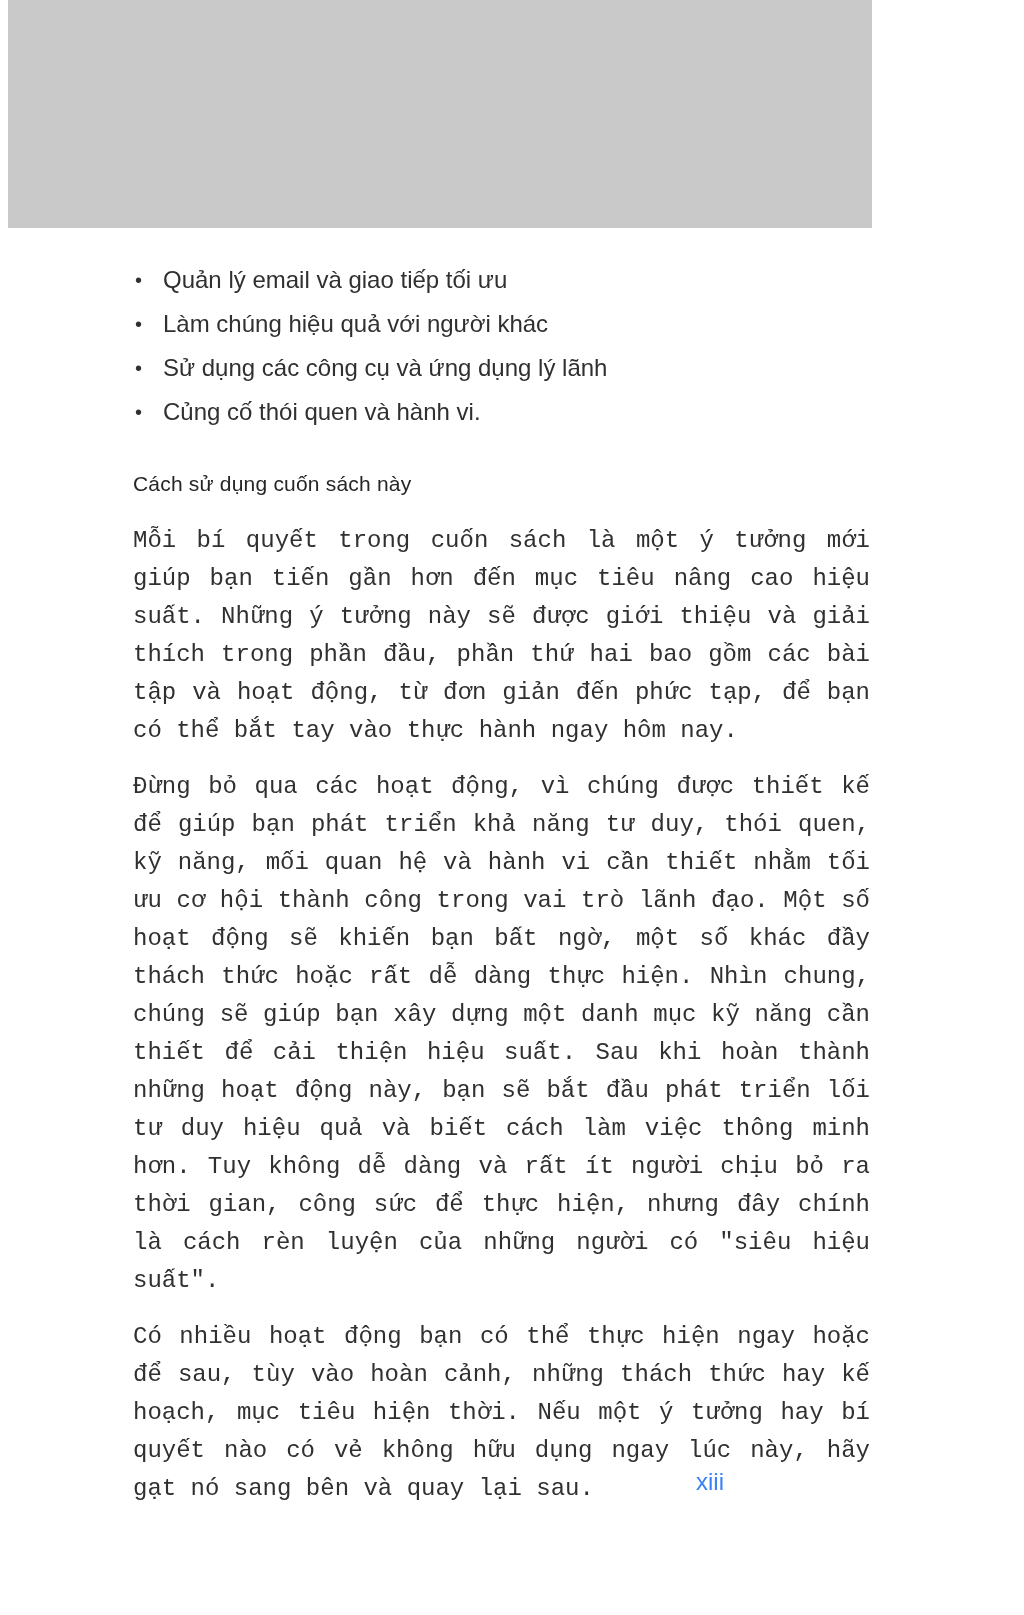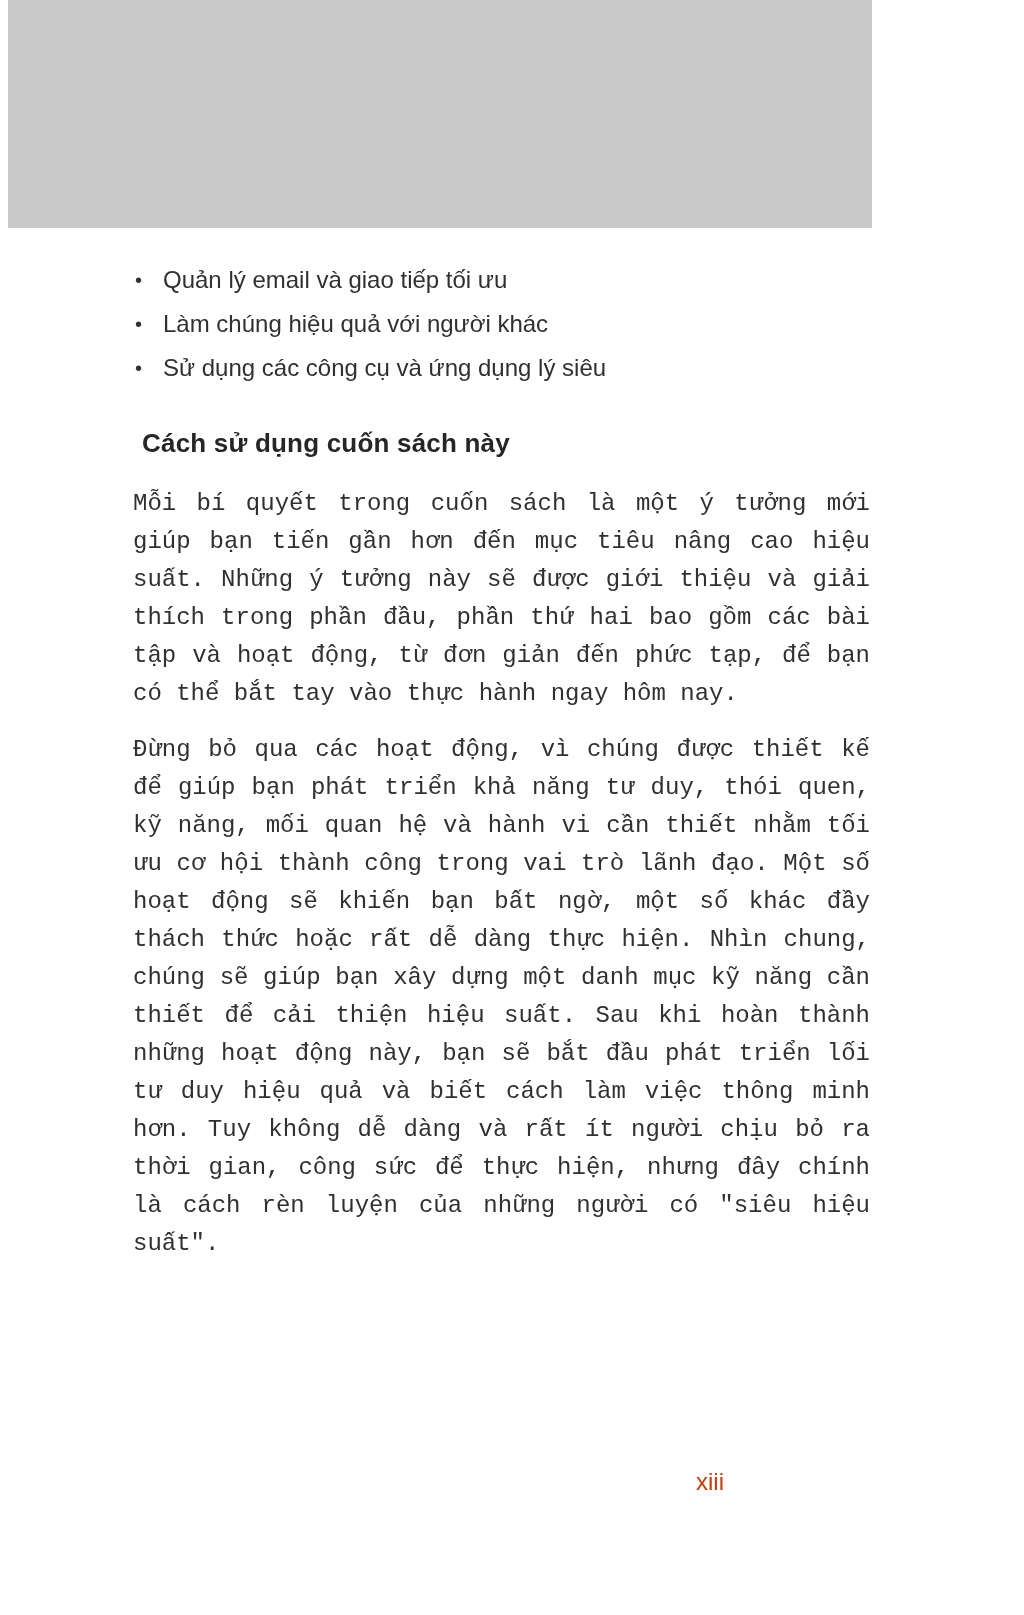--- a/index.html
+++ b/index.html
@@ -43,61 +43,62 @@
   }
   ul.bullet-list li::before {
     content: "•";
     position: absolute;
     left: 2px;
     top: 0;
     font-size: 20px;
     color: #303030;
   }
   h2.section-heading {
-    font-size: 26px;
-    font-weight: bold;
+    font-size: 21px;
+    font-weight: normal;
     color: #262626;
     margin-top: 38px;
     margin-bottom: 26px;
     letter-spacing: 0.2px;
-    margin-left: 9px;
   }
   p.body-paragraph {
     font-size: 24px;
     line-height: 38px;
     text-align: justify;
     color: #303030;
     margin-bottom: 18px;
     font-family: Liberation Mono, monospace;
   }
   .page-number {
     position: absolute;
     right: 156px;
     top: 1468px;
     font-size: 24px;
-    color: #c2410c;
+    color: #3b82f6;
   }
 </style>
 </head>
 <body>
 
 <div class="page">
 
   <div class="header-block"></div>
 
   <div class="content">
 
     <ul class="bullet-list">
       <li>Quản lý email và giao tiếp tối ưu</li>
       <li>Làm chúng hiệu quả với người khác</li>
-      <li>Sử dụng các công cụ và ứng dụng lý siêu</li>
+      <li>Sử dụng các công cụ và ứng dụng lý lãnh</li>
+      <li>Củng cố thói quen và hành vi.</li>
     </ul>
 
     <h2 class="section-heading">Cách sử dụng cuốn sách này</h2>
 
     <p class="body-paragraph">Mỗi bí quyết trong cuốn sách là một ý tưởng mới giúp bạn tiến gần hơn đến mục tiêu nâng cao hiệu suất. Những ý tưởng này sẽ được giới thiệu và giải thích trong phần đầu, phần thứ hai bao gồm các bài tập và hoạt động, từ đơn giản đến phức tạp, để bạn có thể bắt tay vào thực hành ngay hôm nay.</p>
     <p class="body-paragraph">Đừng bỏ qua các hoạt động, vì chúng được thiết kế để giúp bạn phát triển khả năng tư duy, thói quen, kỹ năng, mối quan hệ và hành vi cần thiết nhằm tối ưu cơ hội thành công trong vai trò lãnh đạo. Một số hoạt động sẽ khiến bạn bất ngờ, một số khác đầy thách thức hoặc rất dễ dàng thực hiện. Nhìn chung, chúng sẽ giúp bạn xây dựng một danh mục kỹ năng cần thiết để cải thiện hiệu suất. Sau khi hoàn thành những hoạt động này, bạn sẽ bắt đầu phát triển lối tư duy hiệu quả và biết cách làm việc thông minh hơn. Tuy không dễ dàng và rất ít người chịu bỏ ra thời gian, công sức để thực hiện, nhưng đây chính là cách rèn luyện của những người có "siêu hiệu suất".</p>
+    <p class="body-paragraph">Có nhiều hoạt động bạn có thể thực hiện ngay hoặc để sau, tùy vào hoàn cảnh, những thách thức hay kế hoạch, mục tiêu hiện thời. Nếu một ý tưởng hay bí quyết nào có vẻ không hữu dụng ngay lúc này, hãy gạt nó sang bên và quay lại sau.</p>
 
   </div>
 
   <div class="page-number">xiii</div>
 
 </div>
 
 </body></html>

